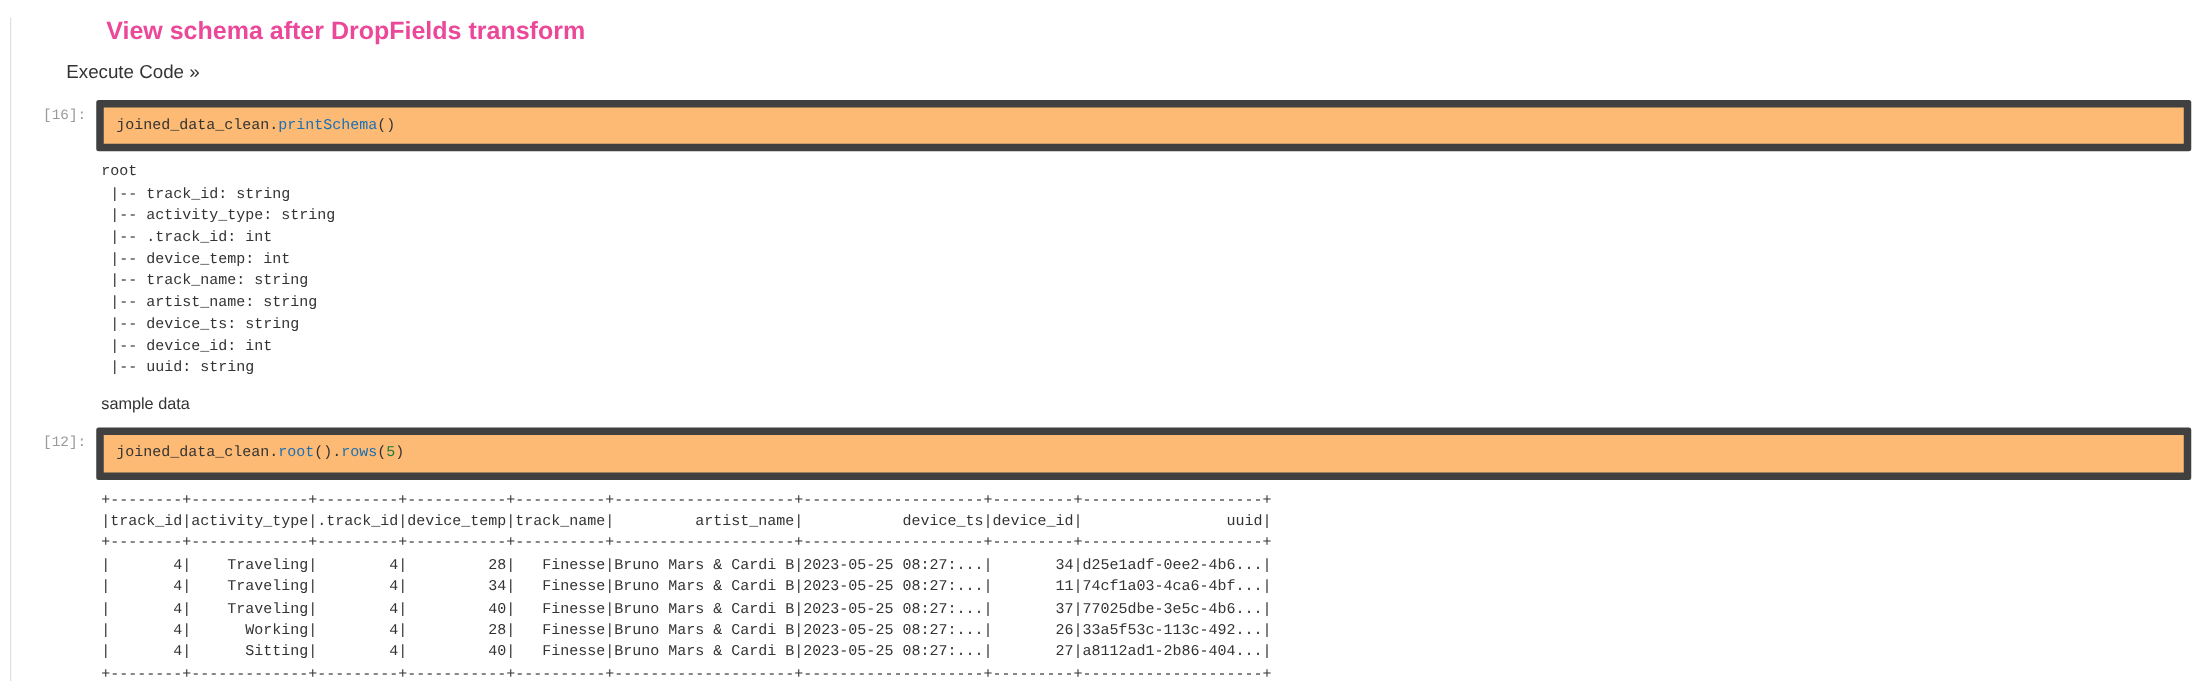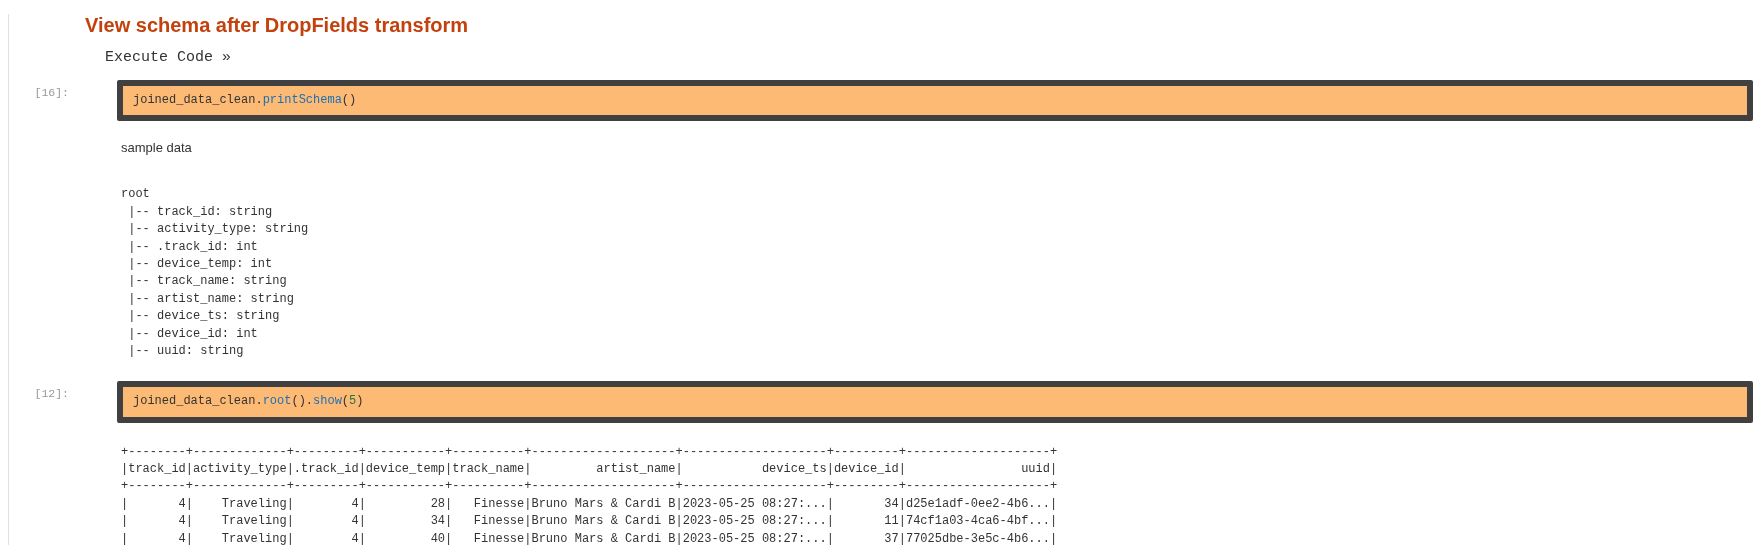--- a/index.html
+++ b/index.html
@@ -11,35 +11,33 @@
       padding: 10px 0;
     }
     .notebook {
       border-left: 1px solid #e0e0e0;
       margin-left: 8px;
       padding-left: 0;
     }
     .heading-h3 {
       font-size: 20px;
       font-weight: 600;
-      color: #c2410c;
+      color: #ec4899;
       margin: 4px 0 12px 76px;
     }
     .heading-h4 {
       font-size: 15px;
       font-weight: 400;
       color: #333;
-      margin: 4px 0 14px 96px;
-      font-family: Liberation Mono, monospace;
+      margin: 4px 0 14px 44px;
     }
     .cell {
       display: flex;
       align-items: flex-start;
-      margin-bottom: 15px;
-      gap: 40px;
+      margin-bottom: 2px;
     }
     .prompt {
       width: 68px;
       flex: 0 0 68px;
       padding: 6px 8px 0 0;
       text-align: right;
       font-family: "SFMono-Regular", Consolas, "Liberation Mono", Menlo, monospace;
       font-size: 11.5px;
       color: #999;
       user-select: none;
@@ -89,44 +87,44 @@
 
   <div class="cell">
     <div class="prompt">[16]:</div>
     <div class="cell-body">
       <div class="code-input"><span class="tok-ident">joined_data_clean</span>.<span class="tok-call">printSchema</span><span class="tok-ident">()</span></div>
     </div>
   </div>
   <div class="cell">
     <div class="prompt"></div>
     <div class="cell-body">
-      <div class="text-block">sample data</div>
-    </div>
-  </div>
-
-  <div class="cell">
-    <div class="prompt"></div>
-    <div class="cell-body">
       <div class="output-block">root
  |-- track_id: string
  |-- activity_type: string
  |-- .track_id: int
  |-- device_temp: int
  |-- track_name: string
  |-- artist_name: string
  |-- device_ts: string
  |-- device_id: int
  |-- uuid: string</div>
     </div>
   </div>
 
   <div class="cell">
+    <div class="prompt"></div>
+    <div class="cell-body">
+      <div class="text-block">sample data</div>
+    </div>
+  </div>
+
+  <div class="cell">
     <div class="prompt">[12]:</div>
     <div class="cell-body">
-      <div class="code-input"><span class="tok-ident">joined_data_clean</span>.<span class="tok-call">root</span><span class="tok-ident">()</span>.<span class="tok-call">show</span><span class="tok-ident">(</span><span class="tok-num">5</span><span class="tok-ident">)</span></div>
+      <div class="code-input"><span class="tok-ident">joined_data_clean</span>.<span class="tok-call">root</span><span class="tok-ident">()</span>.<span class="tok-call">rows</span><span class="tok-ident">(</span><span class="tok-num">5</span><span class="tok-ident">)</span></div>
     </div>
   </div>
   <div class="cell">
     <div class="prompt"></div>
     <div class="cell-body">
       <div class="output-block">+--------+-------------+---------+-----------+----------+--------------------+--------------------+---------+--------------------+
 |track_id|activity_type|.track_id|device_temp|track_name|         artist_name|           device_ts|device_id|                uuid|
 +--------+-------------+---------+-----------+----------+--------------------+--------------------+---------+--------------------+
 |       4|    Traveling|        4|         28|   Finesse|Bruno Mars &amp; Cardi B|2023-05-25 08:27:...|       34|d25e1adf-0ee2-4b6...|
 |       4|    Traveling|        4|         34|   Finesse|Bruno Mars &amp; Cardi B|2023-05-25 08:27:...|       11|74cf1a03-4ca6-4bf...|

